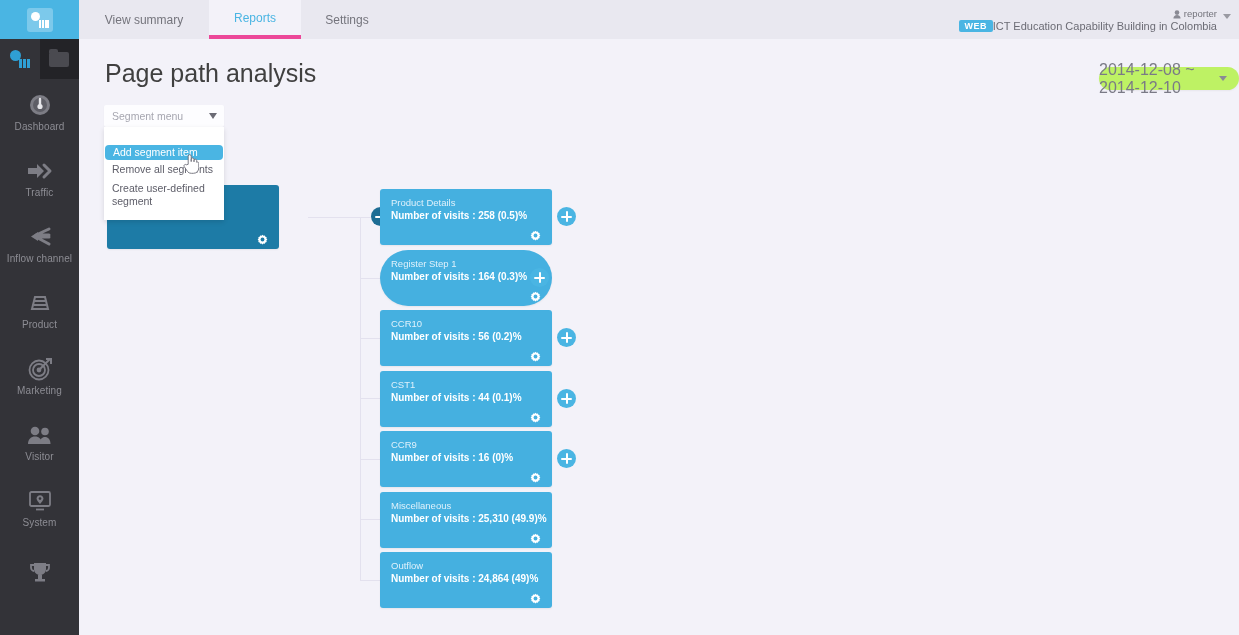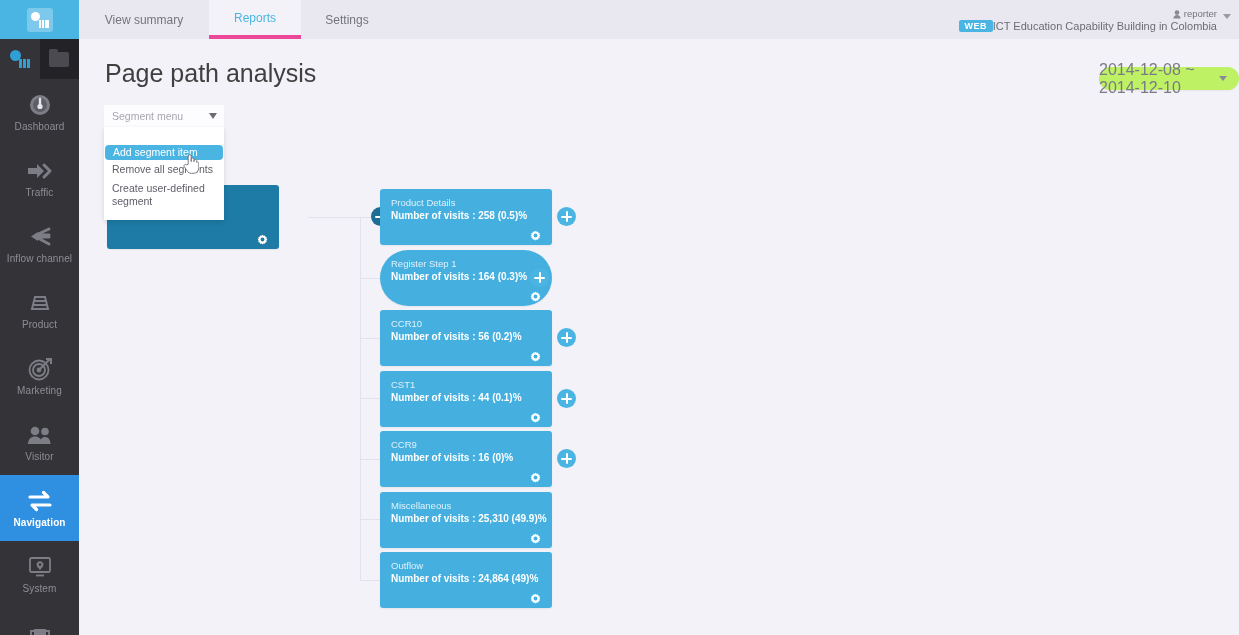--- a/index.html
+++ b/index.html
@@ -296,28 +296,20 @@
           <svg width="28" height="22" viewBox="0 0 28 22">
               <circle cx="9" cy="7" r="4.3" fill="#7d7d85"></circle>
               <path d="M2 20 c0-5 3.2-7.5 7-7.5 s7 2.5 7 7.5 z" fill="#7d7d85"></path>
               <circle cx="19" cy="7.5" r="3.8" fill="#7d7d85"></circle>
               <path d="M13.5 20 c0-4.5 2.6-7 5.5-7 s5.5 2.5 5.5 7 z" fill="#7d7d85"></path>
             </svg>
         </div>
         <div class="nav-label">Visitor</div>
       </div>
 
-      <div class="nav-item active">
-        <div class="nav-ico">
-          <svg width="28" height="24" viewBox="0 0 28 24">
-              <path d="M4 8 h18 l-4.5 -4.5 M24 16 h-18 l4.5 4.5" stroke="#fff" stroke-width="3.2" fill="none" stroke-linecap="round" stroke-linejoin="round"></path>
-            </svg>
-        </div>
-        <div class="nav-label">Navigation</div>
-      </div>
 
       <div class="nav-item">
         <div class="nav-ico">
           <svg width="28" height="24" viewBox="0 0 28 24">
               <rect x="4" y="3" width="20" height="14" rx="1.5" fill="none" stroke="#7d7d85" stroke-width="1.8"></rect>
               <path d="M14 6.3 c-2 0-3.4 1.5-3.4 3.3 0 2.4 3.4 5.4 3.4 5.4 s3.4-3 3.4-5.4 c0-1.8-1.4-3.3-3.4-3.3 z" fill="#7d7d85"></path>
               <circle cx="14" cy="9.6" r="1.3" fill="#333338"></circle>
               <path d="M10 20.5 h8" stroke="#7d7d85" stroke-width="1.8"></path>
             </svg>
         </div>

